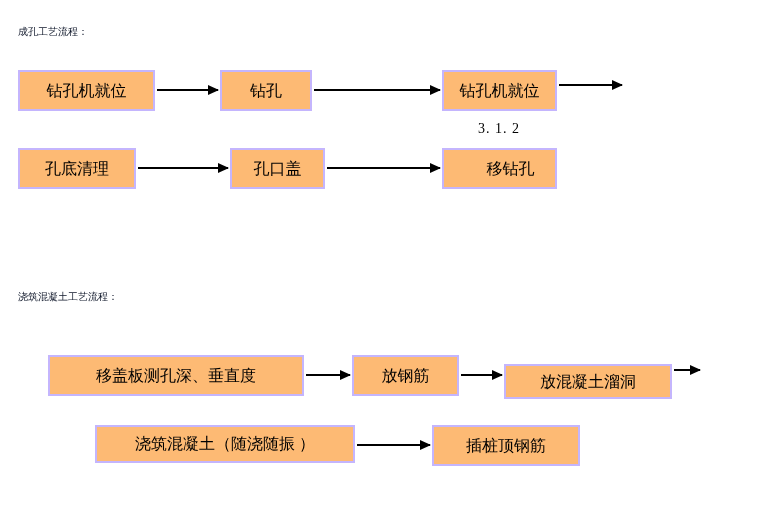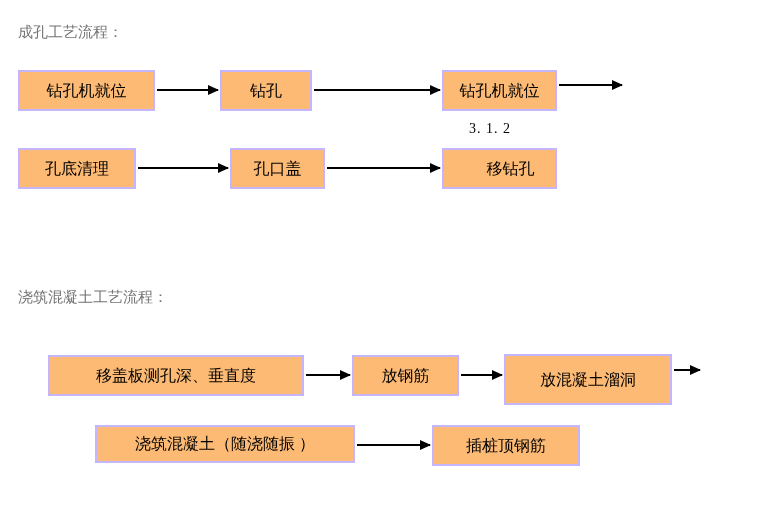--- a/index.html
+++ b/index.html
@@ -16,23 +16,23 @@
   }
   #canvas {
     position: relative;
     width: 760px;
     height: 509px;
     background: #ffffff;
   }
   .heading {
     position: absolute;
     font-family: "Liberation Serif", "DejaVu Serif", serif;
-    font-size: 15px;
+    font-size: 10px;
     line-height: 20px;
-    color: #737373;
+    color: #0f172a;
     white-space: nowrap;
   }
   .box {
     position: absolute;
     box-sizing: border-box;
     border: 2px solid #c4b5fd;
     background: #fdba74;
     display: flex;
     align-items: center;
     justify-content: center;
@@ -66,20 +66,21 @@
     border-left: 11px solid #000000;
   }
   .note {
     position: absolute;
     font-family: "Liberation Serif", "DejaVu Serif", serif;
     font-size: 14px;
     line-height: 16px;
     letter-spacing: 1px;
     color: #000000;
     white-space: nowrap;
+    margin-left: 9px;
   }
 </style>
 </head>
 <body>
 
 <div id="canvas">
 
   <div class="heading" style="left:18px; top:22px;">成孔工艺流程：</div>
 
   <div class="box" style="left:18px; top:70px; width:137px; height:41px;">
@@ -125,21 +126,21 @@
   </div>
 
   <div class="arrow" style="left:306px; top:374px; width:44px;"></div>
 
   <div class="box" style="left:352px; top:355px; width:107px; height:41px;">
     <span class="box-label">放钢筋</span>
   </div>
 
   <div class="arrow" style="left:461px; top:374px; width:41px;"></div>
 
-  <div class="box" style="left:504px; top:354px; width:168px; height:51px;align-items:center;">
+  <div class="box" style="left:504px; top:364px; width:168px; height:35px;align-items:center;">
     <span class="box-label">放混凝土溜洞</span>
   </div>
 
   <div class="arrow" style="left:674px; top:369px; width:26px;"></div>
 
   <div class="box" style="left:95px; top:425px; width:260px; height:38px;">
     <span class="box-label wide">浇筑混凝土（随浇随振 ）</span>
   </div>
 
   <div class="arrow" style="left:357px; top:444px; width:73px;"></div>

